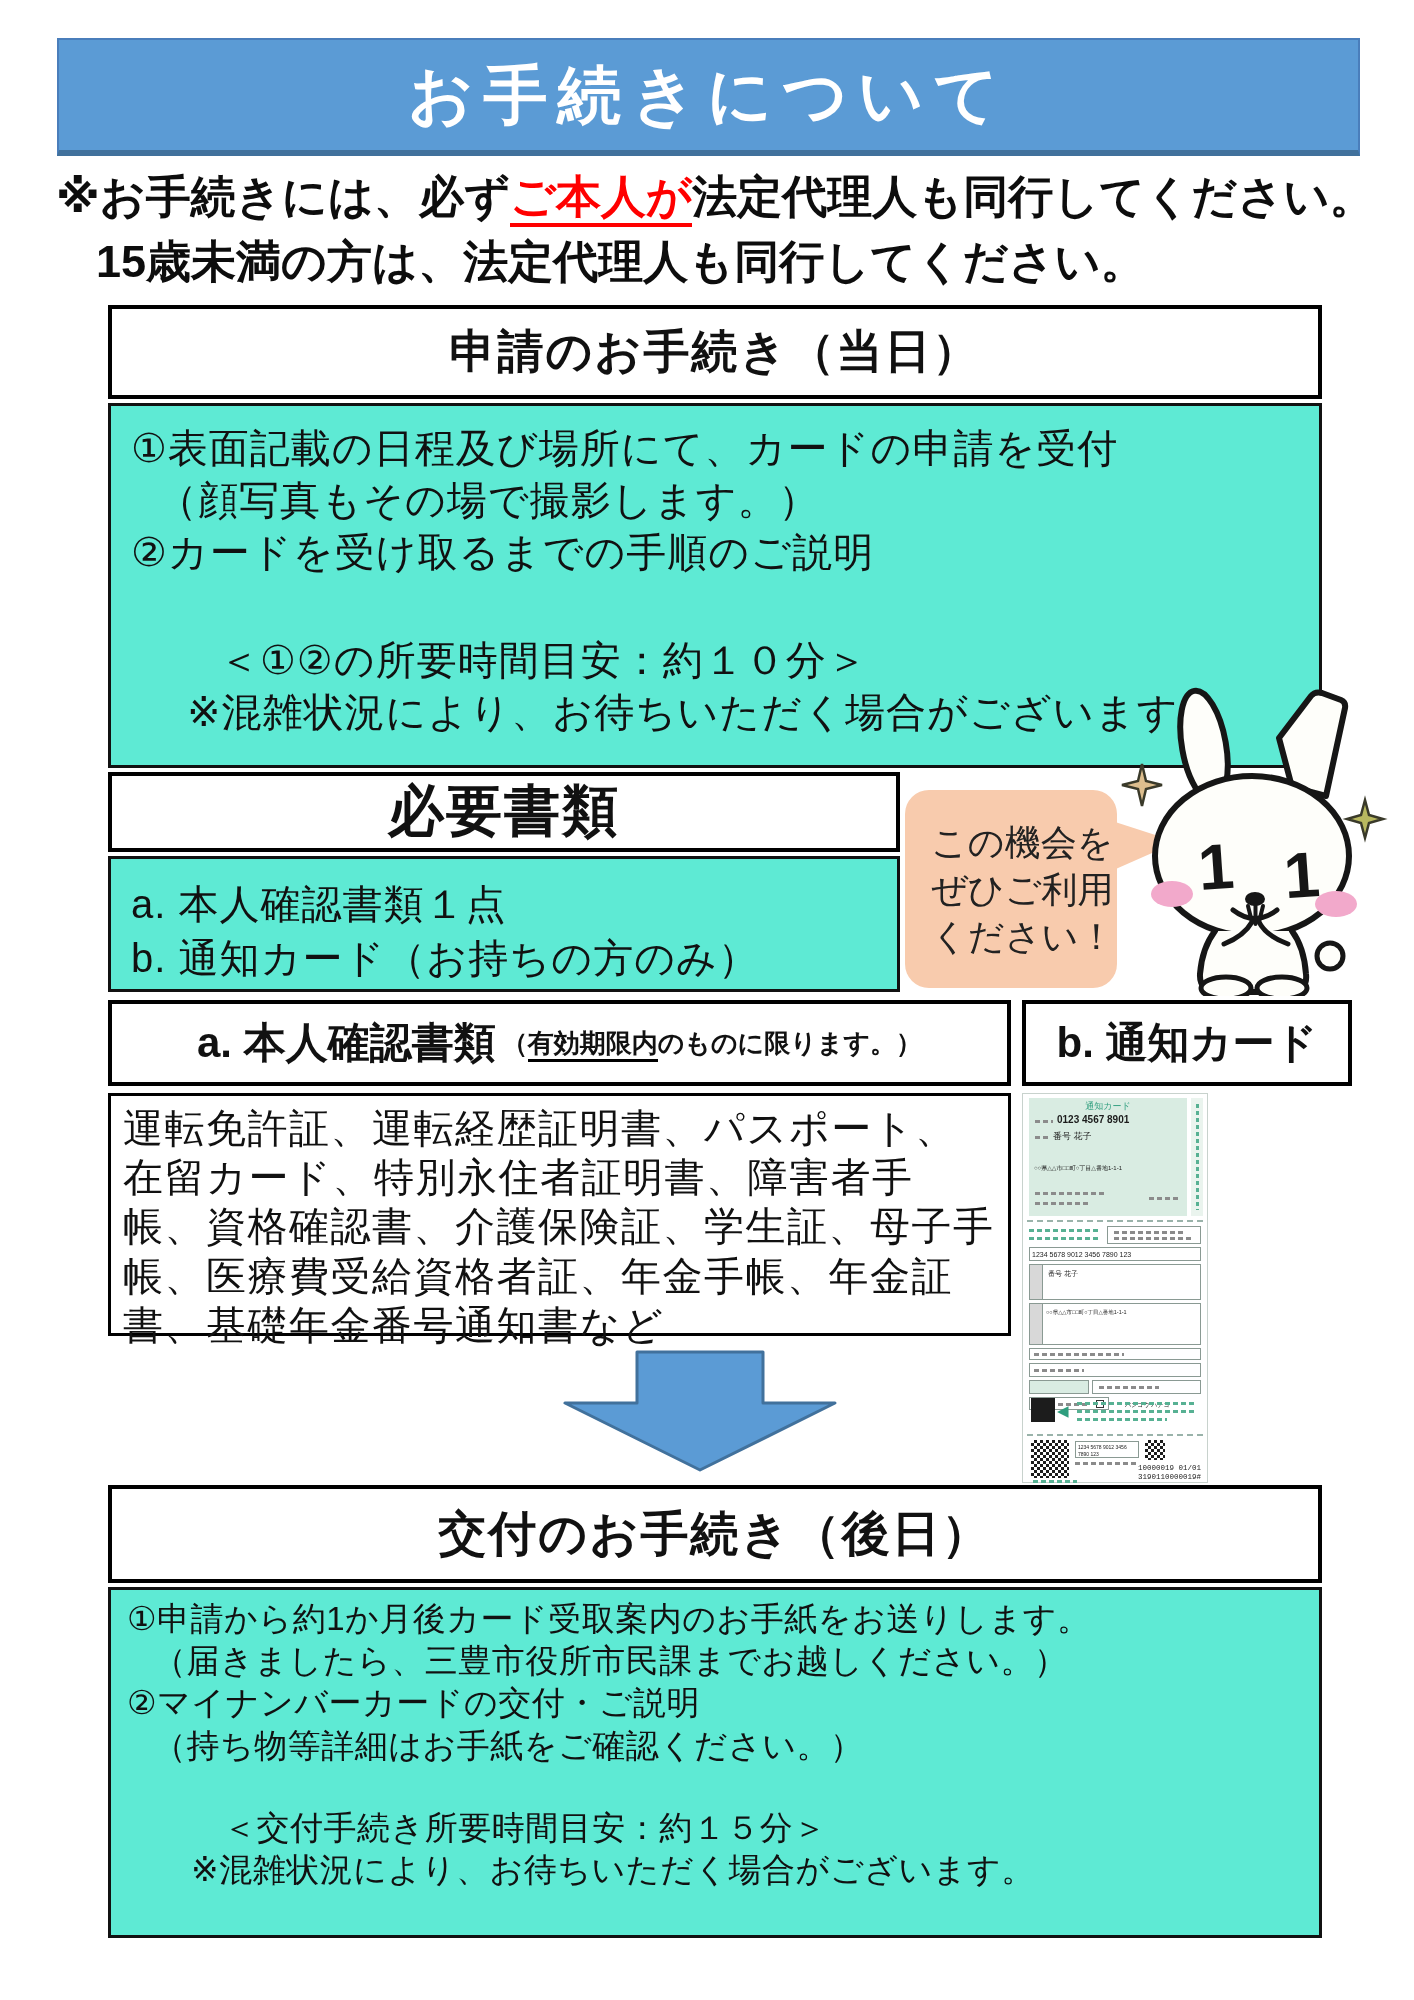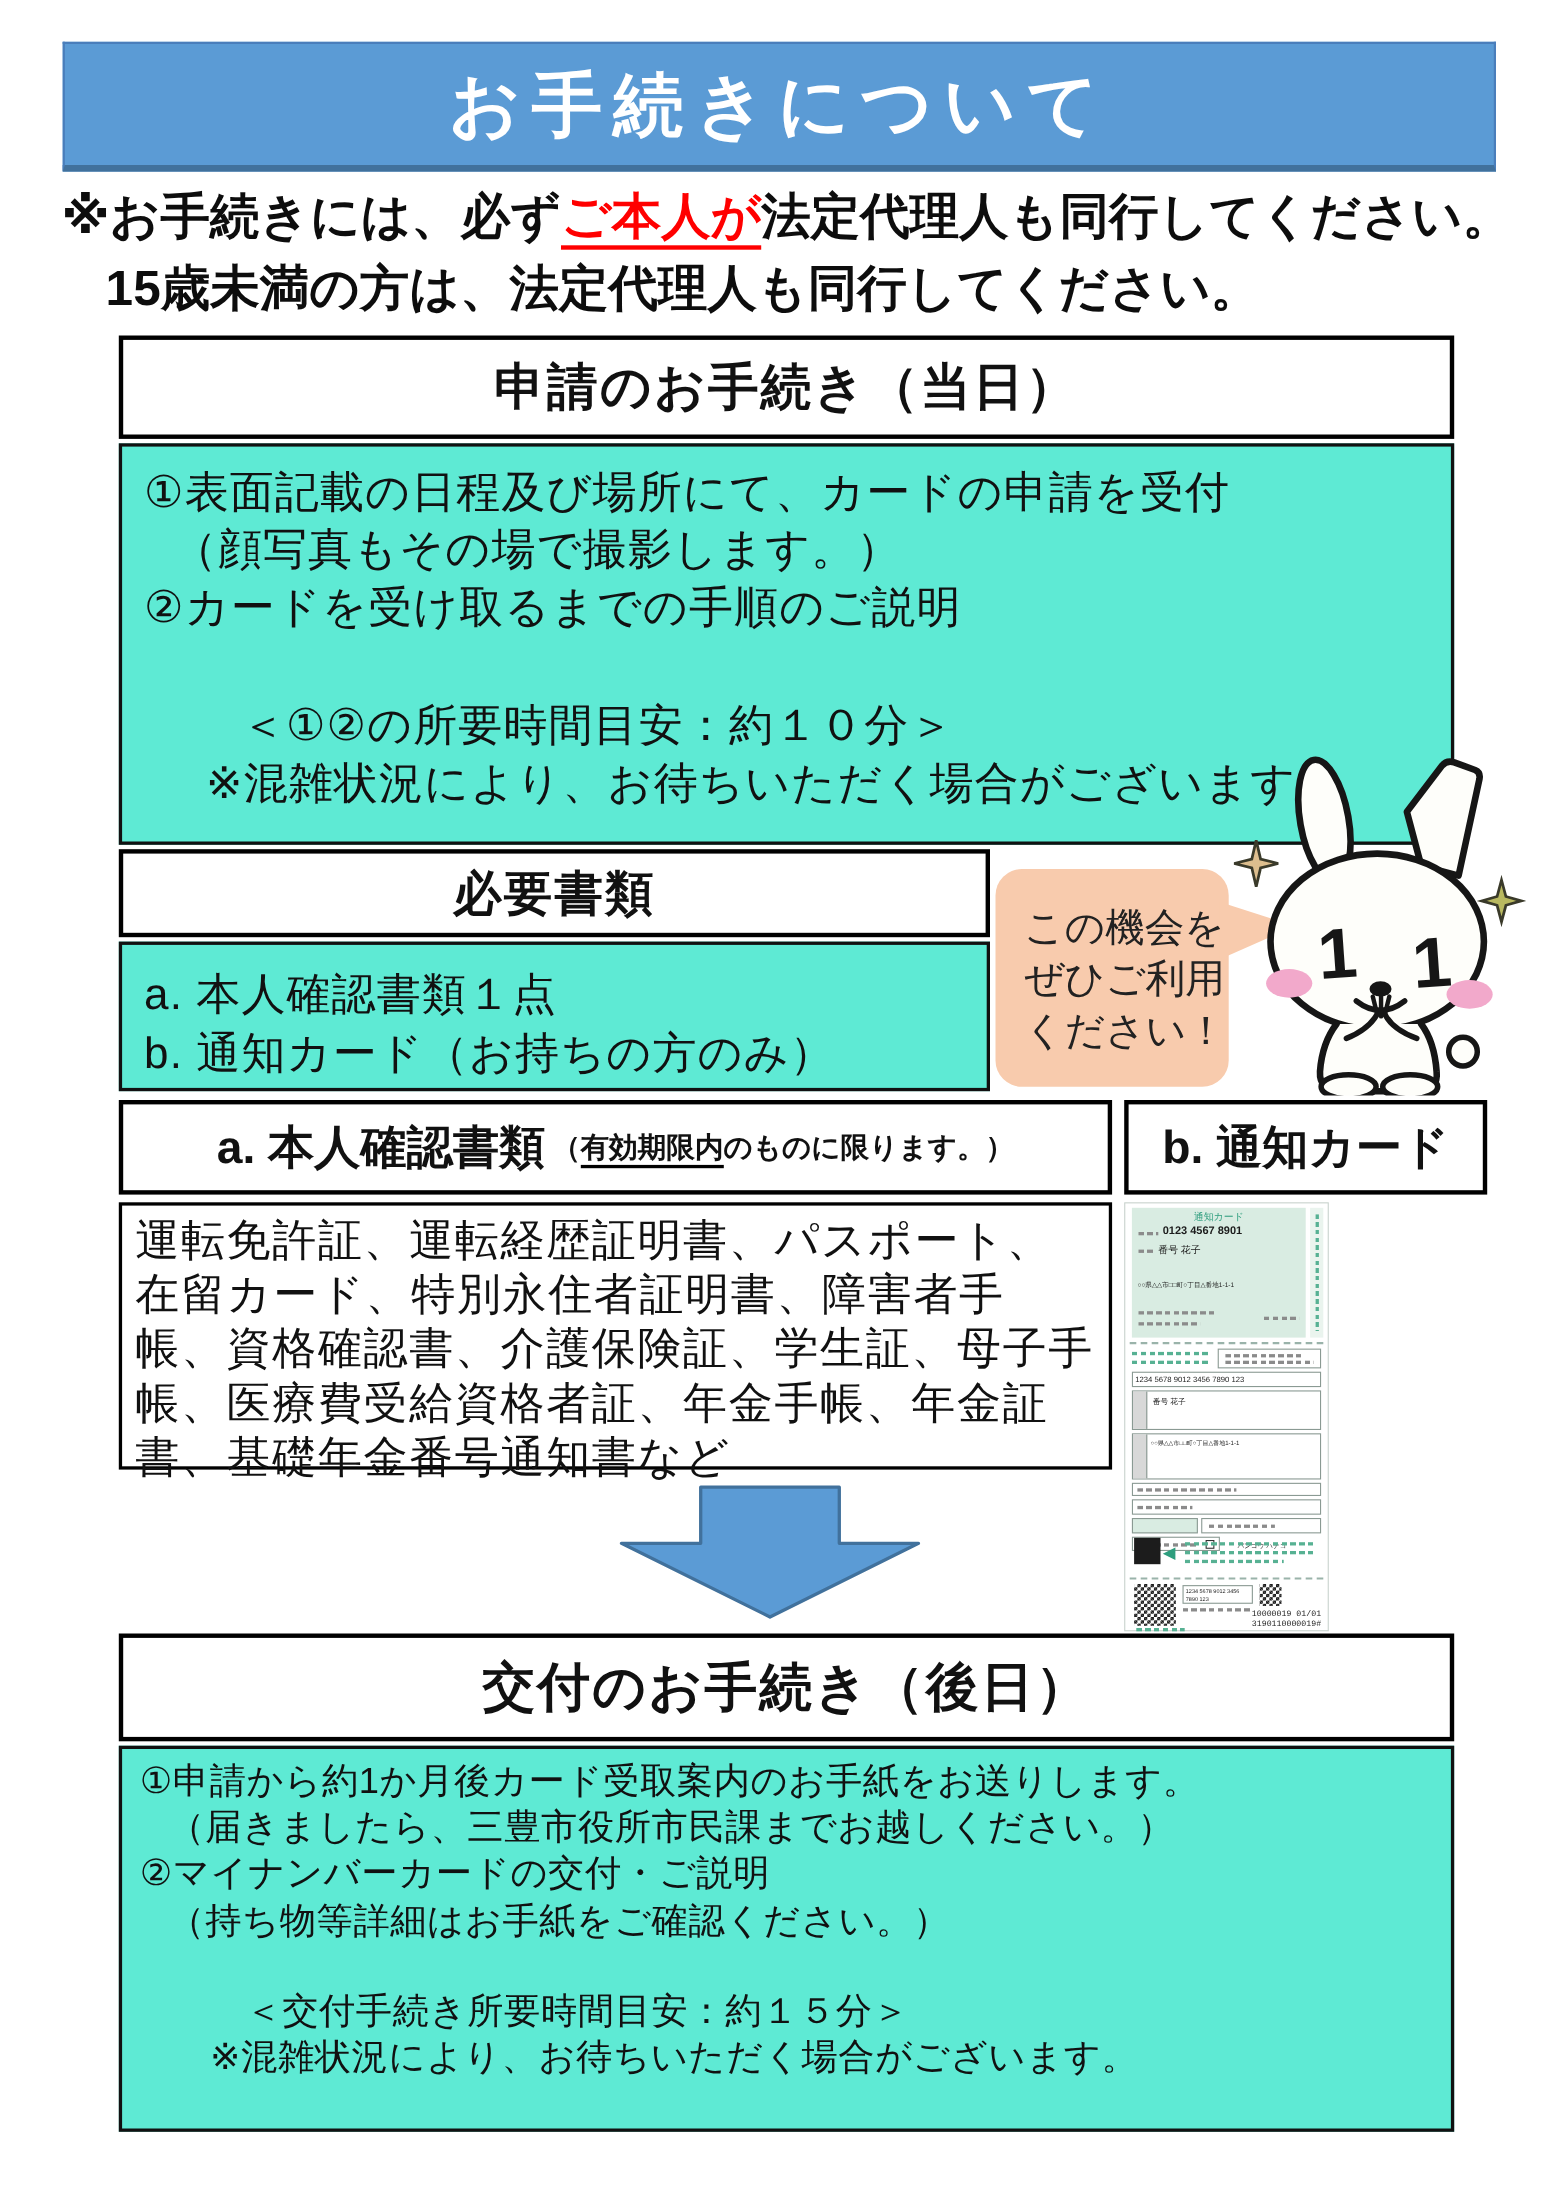--- a/index.html
+++ b/index.html
@@ -19,21 +19,21 @@
   .warning .l2{padding-left:40px;}
 
   
   .hd-box{position:absolute;background:#fff;border:4px solid #000;box-sizing:border-box;
           display:flex;align-items:center;justify-content:center;font-weight:bold;}
   .bl-box{position:absolute;background:#5eead4;border:3px solid #111;box-sizing:border-box;}
 
   #app-hd{left:108px;top:305px;width:1214px;height:94px;font-size:46px;letter-spacing:2px;}
   #app-bl{left:108px;top:403px;width:1214px;height:365px;padding:16px 20px;
           font-size:40px;line-height:1.3;letter-spacing:1px;}
-  #req-hd{left:108px;top:772px;width:792px;height:80px;font-size:44px;letter-spacing:2px;}
+  #req-hd{left:108px;top:772px;width:792px;height:80px;font-size:56px;letter-spacing:2px;}
   #req-bl{left:108px;top:856px;width:792px;height:136px;padding:18px 20px;
           font-size:40px;line-height:1.35;letter-spacing:1px;}
   #iddoc-hd{left:108px;top:1000px;width:903px;height:86px;gap:6px;}
   #notif-hd{left:1022px;top:1000px;width:330px;height:86px;font-size:42px;}
   #issue-hd{left:108px;top:1485px;width:1214px;height:98px;font-size:48px;letter-spacing:2px;}
   #issue-bl{left:108px;top:1587px;width:1214px;height:351px;padding:8px 16px;
             font-size:33px;line-height:1.28;letter-spacing:0.5px;}
 
   .ind-paren{padding-left:26px;}
   .ind-time{padding-left:88px;margin-top:56px;}

